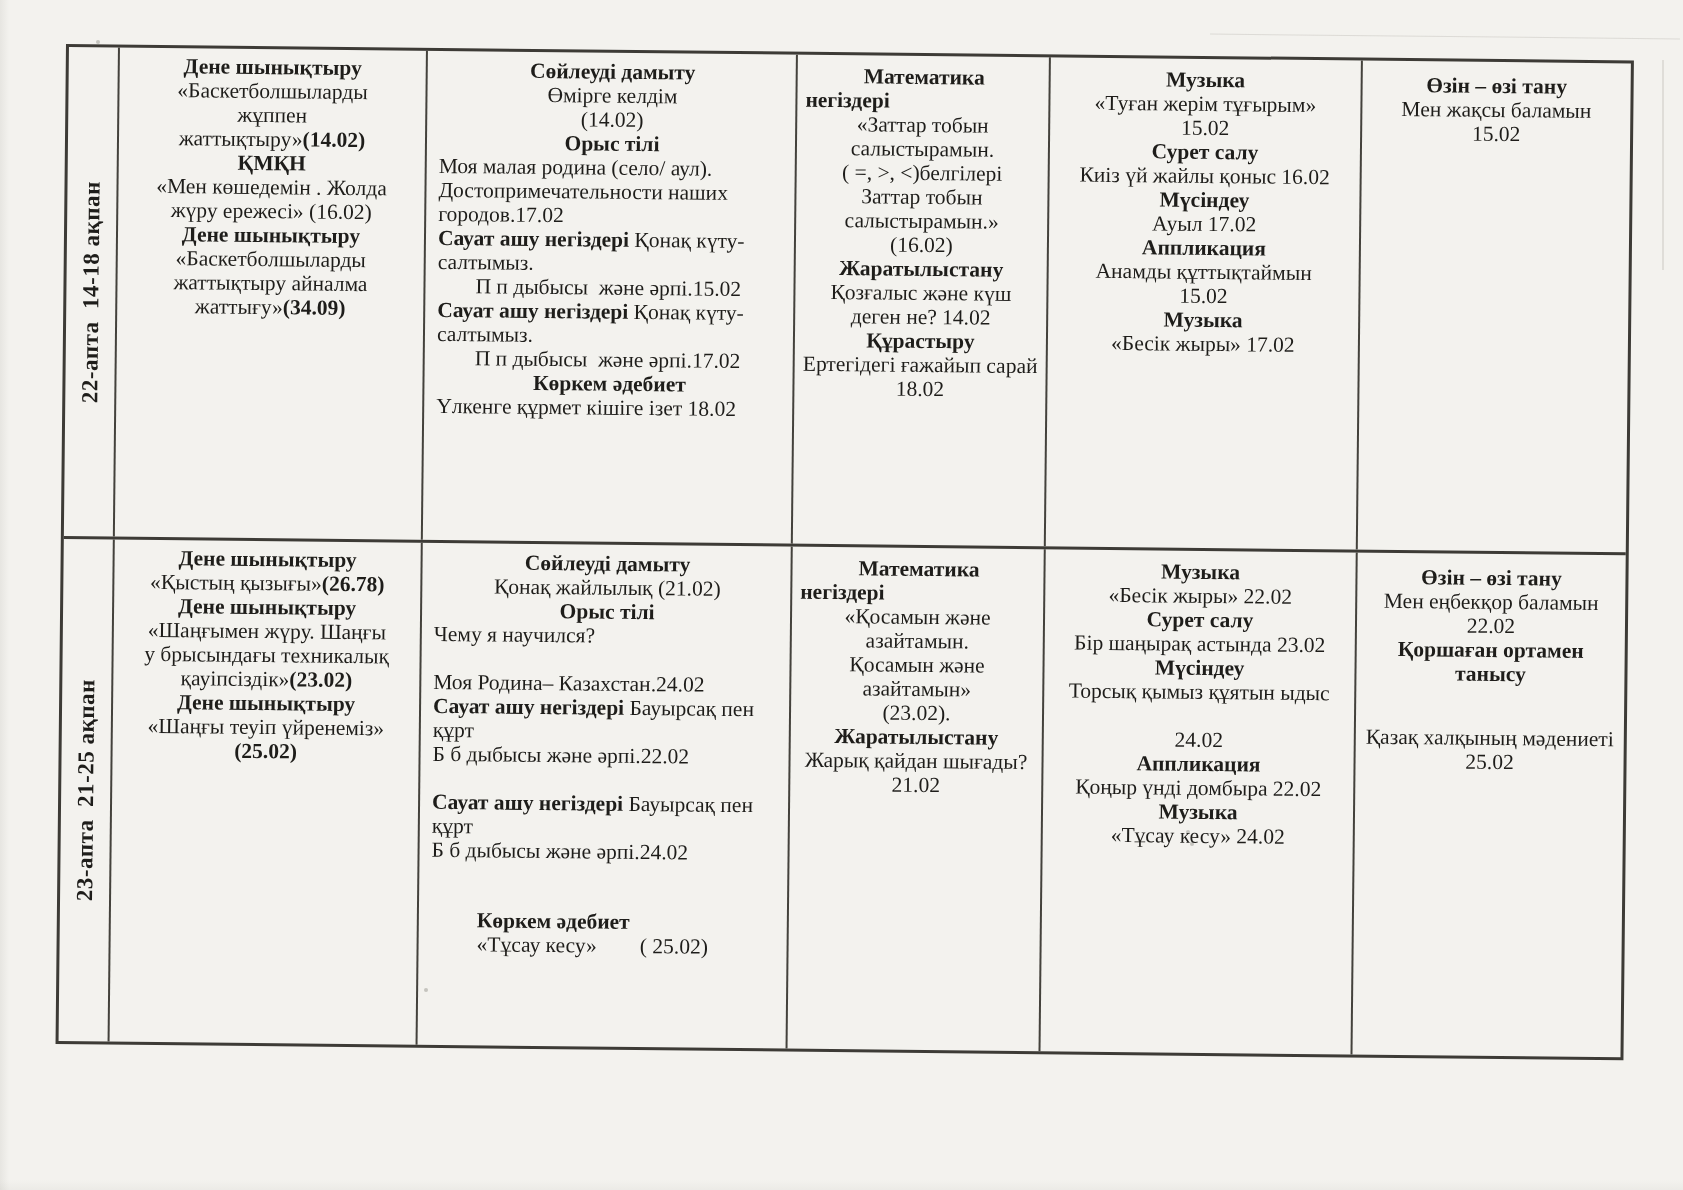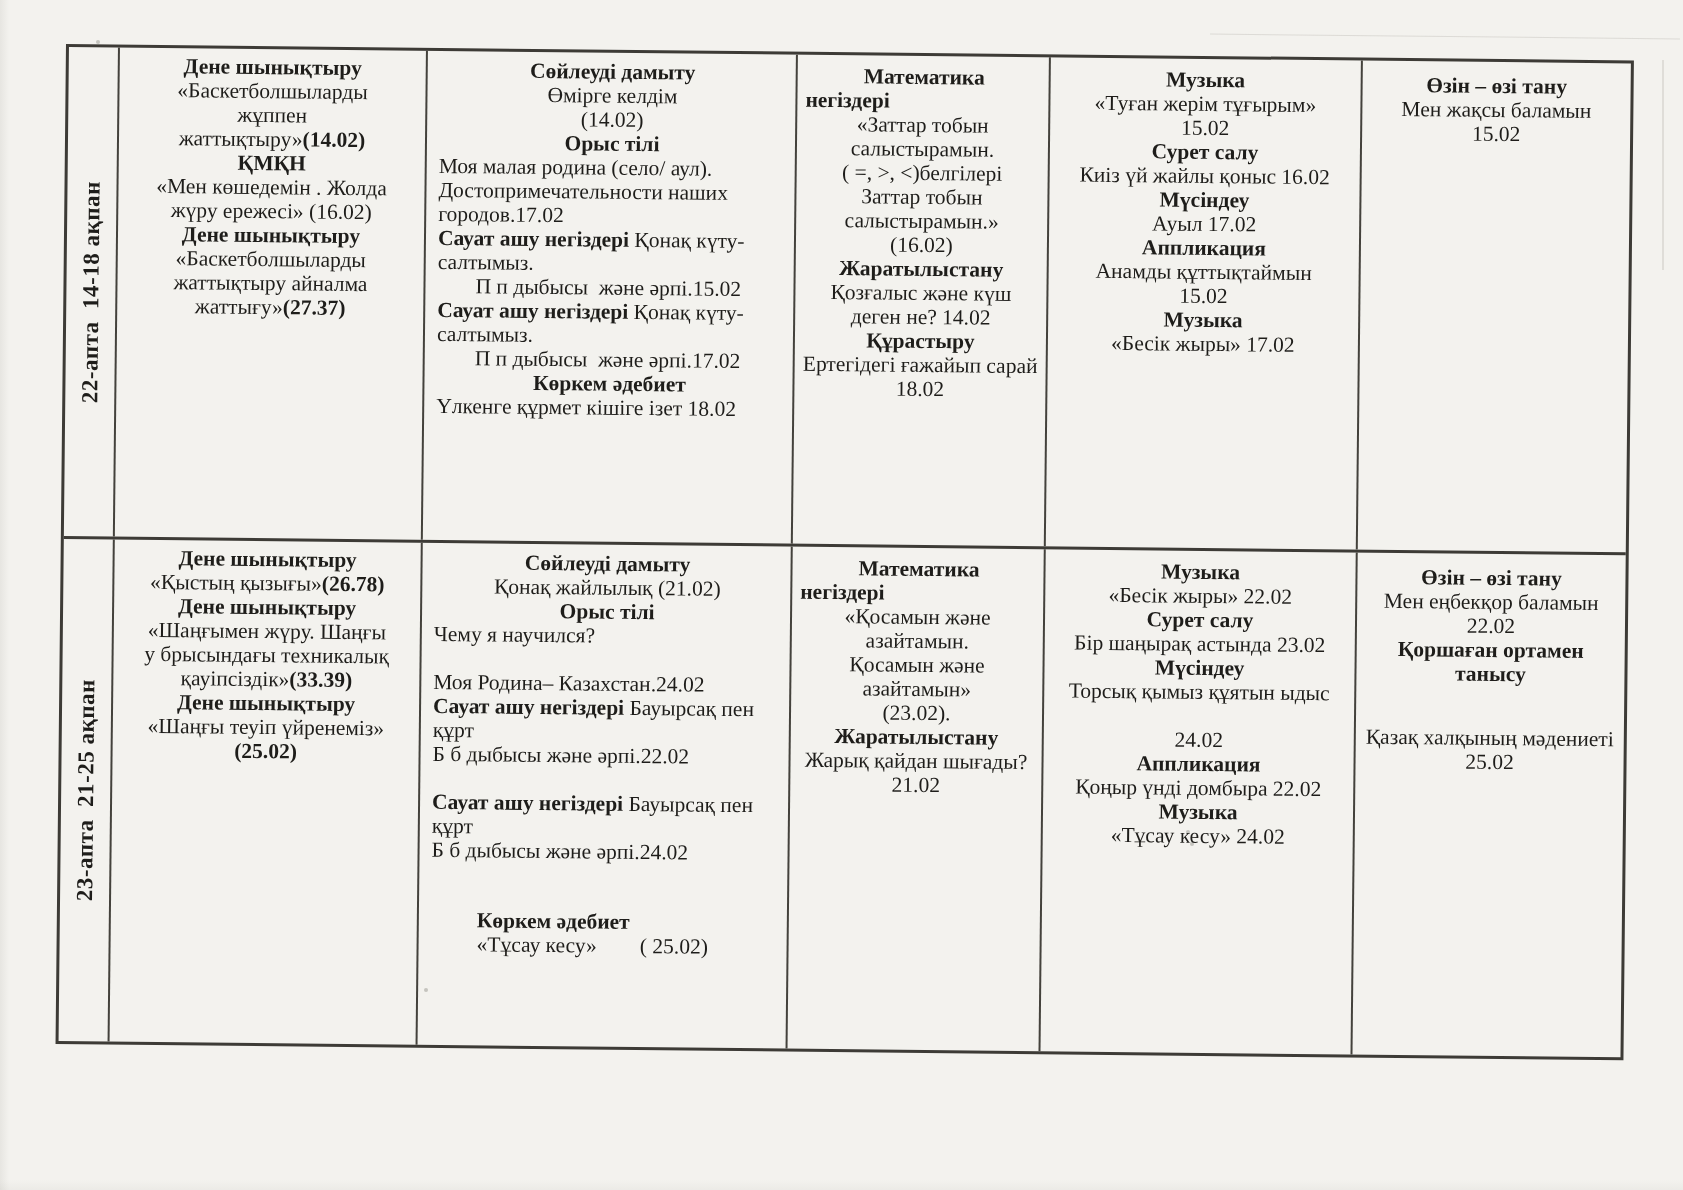--- a/index.html
+++ b/index.html
@@ -90,21 +90,21 @@
       <div class="cell week">
         <div class="vlabel">22-апта  14-18 ақпан</div>
       </div>
 
       <div class="cell cc0">
         <p class="b c">Дене шынықтыру</p>
         <p class="c"><span>«Баскетболшыларды жұппен жаттықтыру»</span><span class="b">(14.02)</span></p>
         <p class="b c">ҚМҚН</p>
         <p class="c">«Мен көшедемін . Жолда жүру ережесі» (16.02)</p>
         <p class="b c">Дене шынықтыру</p>
-        <p class="c"><span>«Баскетболшыларды жаттықтыру айналма жаттығу»</span><span class="b">(27.37)</span></p>
+        <p class="c"><span>«Баскетболшыларды жаттықтыру айналма жаттығу»</span><span class="b">(34.09)</span></p>
       </div>
 
       <div class="cell cc1">
         <p class="b c">Сөйлеуді дамыту</p>
         <p class="c">Өмірге келдім</p>
         <p class="c">(14.02)</p>
         <p class="b c">Орыс тілі</p>
         <p class="l">Моя малая родина (село/ аул). Достопримечательности наших городов.17.02</p>
         <p class="l"><span class="b">Сауат ашу негіздері</span><span> Қонақ күту-салтымыз.</span></p>
         <p class="l ind pre">П п дыбысы  және әрпі.15.02</p>
@@ -150,21 +150,21 @@
 
     <div class="wrow r2">
       <div class="cell week">
         <div class="vlabel">23-апта  21-25 ақпан</div>
       </div>
 
       <div class="cell cc0">
         <p class="b c">Дене шынықтыру</p>
         <p class="c"><span>«Қыстың қызығы»</span><span class="b">(26.78)</span></p>
         <p class="b c">Дене шынықтыру</p>
-        <p class="c"><span>«Шаңғымен жүру. Шаңғы у брысындағы техникалық қауіпсіздік»</span><span class="b">(33.39)</span></p>
+        <p class="c"><span>«Шаңғымен жүру. Шаңғы у брысындағы техникалық қауіпсіздік»</span><span class="b">(23.02)</span></p>
         <p class="b c">Дене шынықтыру</p>
         <p class="c">«Шаңғы теуіп үйренеміз»</p>
         <p class="b c">(25.02)</p>
       </div>
 
       <div class="cell cc1">
         <p class="b c">Сөйлеуді дамыту</p>
         <p class="c">Қонақ жайлылық (21.02)</p>
         <p class="b c">Орыс тілі</p>
         <p class="l">Чему я научился?</p>

